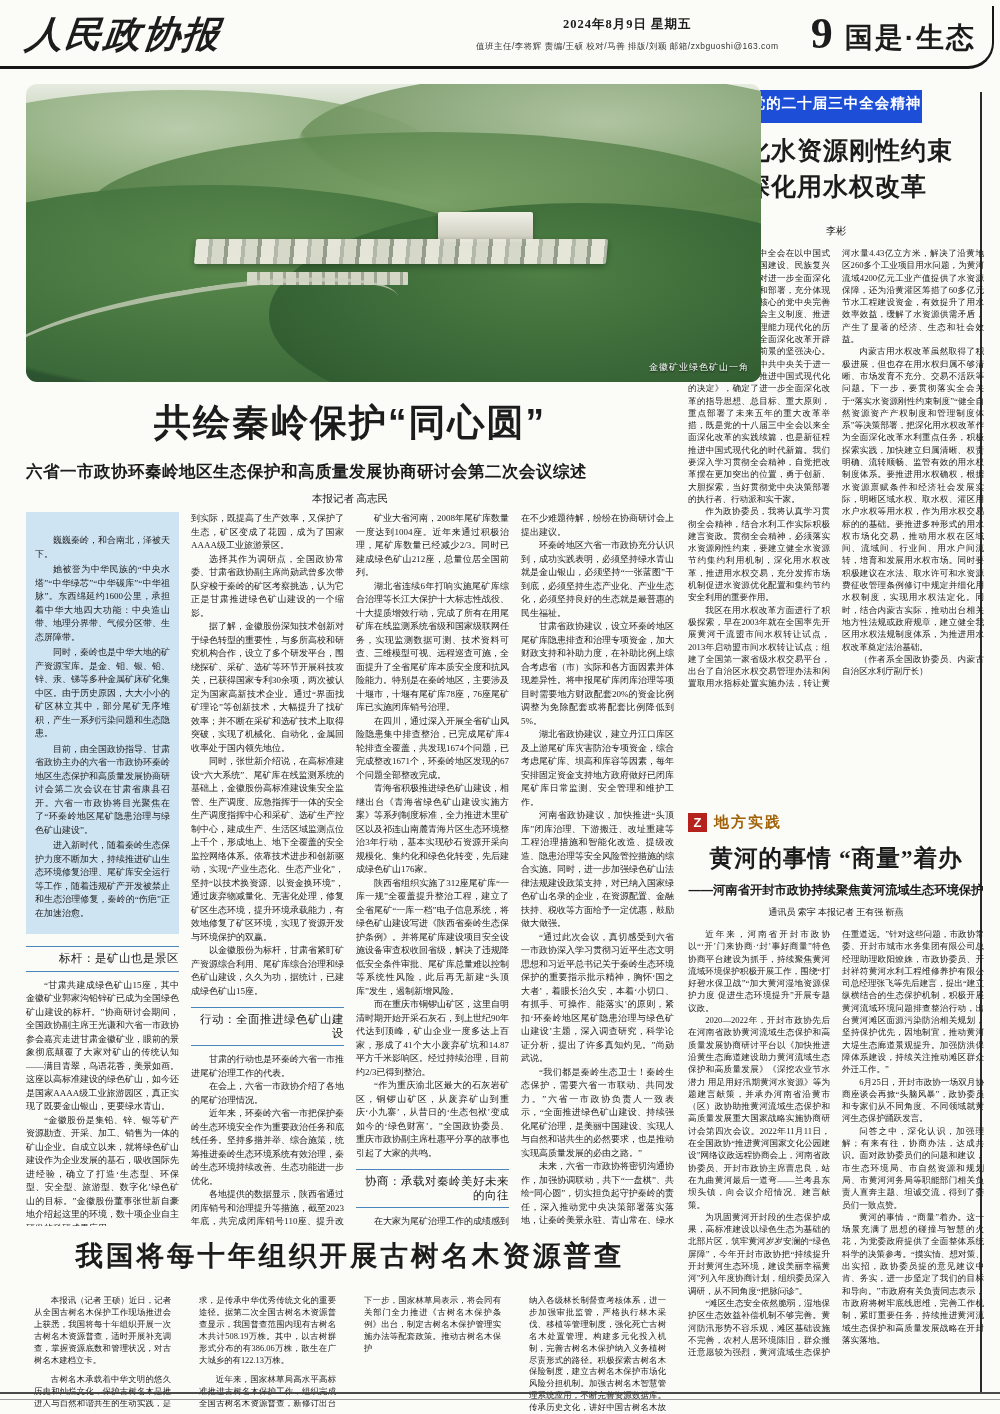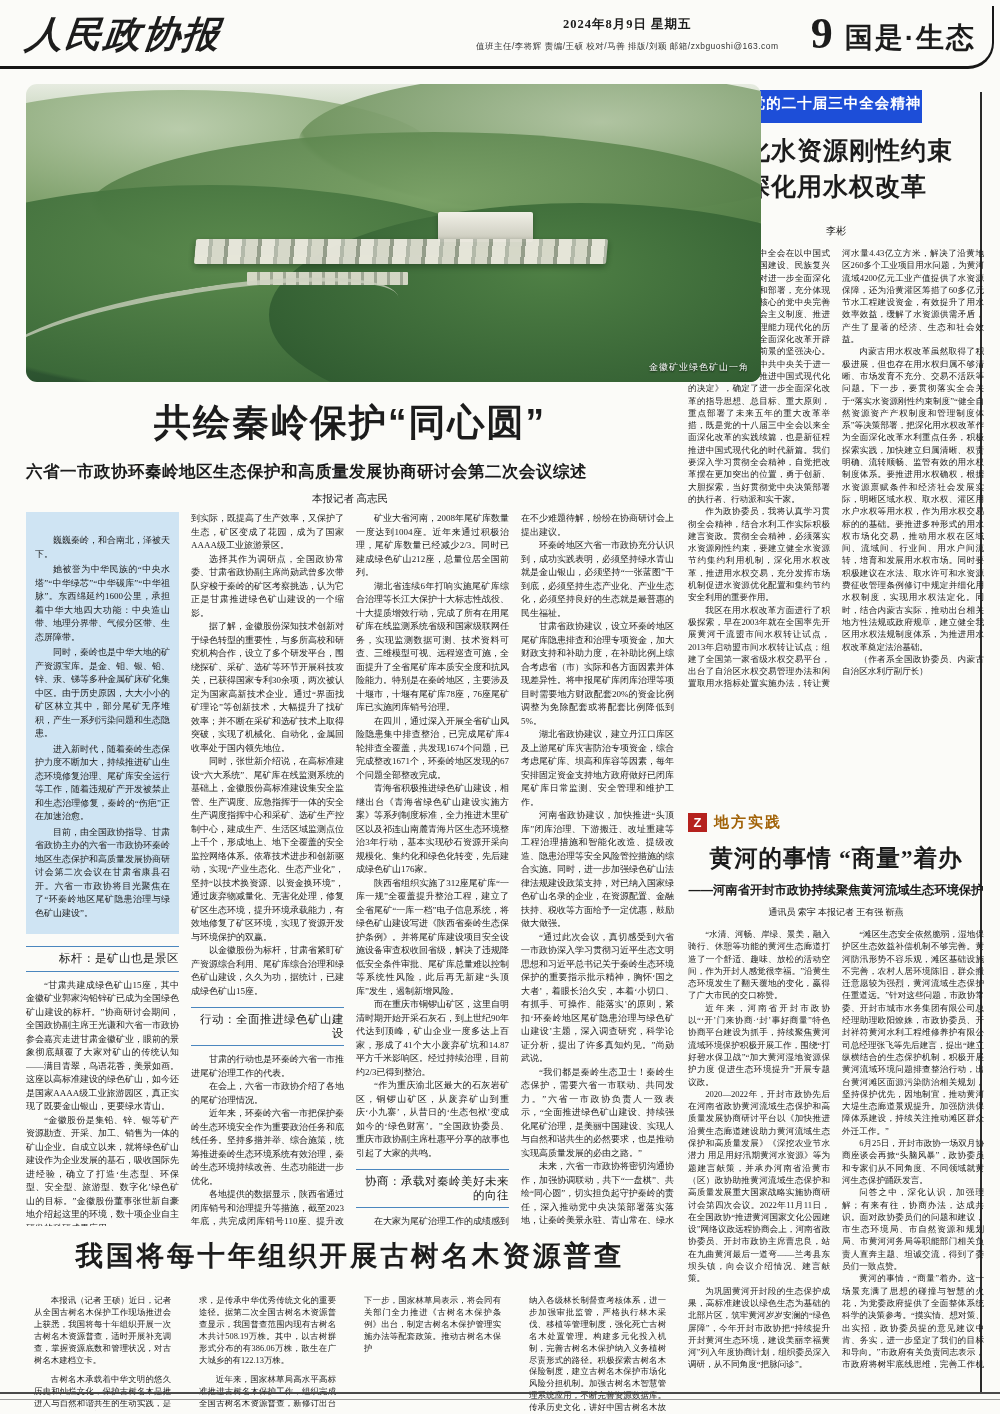--- a/index.html
+++ b/index.html
@@ -139,22 +139,22 @@
       <div class="main-headline">共绘秦岭保护“同心圆”</div>
       <div class="main-sub">六省一市政协环秦岭地区生态保护和高质量发展协商研讨会第二次会议综述</div>
       <div class="main-byline">本报记者  高志民</div>
 
       <div class="main-body">
         <div class="mcol">
           <div class="intro-box">
               <p>巍巍秦岭，和合南北，泽被天下。</p>
               <p>她被誉为中华民族的“中央水塔”“中华绿芯”“中华碳库”“中华祖脉”。东西绵延约1600公里，承担着中华大地四大功能：中央造山带、地理分界带、气候分区带、生态屏障带。</p>
               <p>同时，秦岭也是中华大地的矿产资源宝库。是金、钼、银、铅、锌、汞、锑等多种金属矿床矿化集中区。由于历史原因，大大小小的矿区林立其中，部分尾矿无序堆积，产生一系列污染问题和生态隐患。</p>
+              <p>目前，由全国政协指导、甘肃省政协主办的六省一市政协环秦岭地区生态保护和高质量发展协商研讨会第二次会议在甘肃省康县召开。六省一市政协将目光聚焦在了“环秦岭地区尾矿隐患治理与绿色矿山建设”。</p>
               <p>进入新时代，随着秦岭生态保护力度不断加大，持续推进矿山生态环境修复治理、尾矿库安全运行等工作，随着违规矿产开发被禁止和生态治理修复，秦岭的“伤疤”正在加速治愈。</p>
-              <p>目前，由全国政协指导、甘肃省政协主办的六省一市政协环秦岭地区生态保护和高质量发展协商研讨会第二次会议在甘肃省康县召开。六省一市政协将目光聚焦在了“环秦岭地区尾矿隐患治理与绿色矿山建设”。</p>
             </div>
           <div class="subhead">标杆：是矿山也是景区</div>
           <div>
               <p>“甘肃共建成绿色矿山15座，其中金徽矿业郭家沟铅锌矿已成为全国绿色矿山建设的标杆。”协商研讨会期间，全国政协副主席王光谦和六省一市政协参会嘉宾走进甘肃金徽矿业，眼前的景象彻底颠覆了大家对矿山的传统认知——满目青翠，鸟语花香，美景如画。这座以高标准建设的绿色矿山，如今还是国家AAAA级工业旅游园区，真正实现了既要金山银山，更要绿水青山。</p>
               <p>“金徽股份是集铅、锌、银等矿产资源勘查、开采、加工、销售为一体的矿山企业。自成立以来，就将绿色矿山建设作为企业发展的基石，吸收国际先进经验，确立了打造‘生态型、环保型、安全型、旅游型、数字化’绿色矿山的目标。”金徽股份董事张世新自豪地介绍起这里的环境，数十项企业自主研发的科研成果应用</p>
             </div>
         </div>
         <div class="mcol">
           <div class="cont">
               <p>到实际，既提高了生产效率，又保护了生态，矿区变成了花园，成为了国家AAAA级工业旅游景区。</p>
@@ -239,21 +239,20 @@
         </div>
 
       <div class="tag-row">
         <div class="tag-z">Z</div>
         <div class="tag-label">地方实践</div>
       </div>
       <div class="lh-head">黄河的事情 “商量”着办</div>
       <div class="lh-sub">——河南省开封市政协持续聚焦黄河流域生态环境保护</div>
       <div class="lh-byline">通讯员 索宇  本报记者 王有强  靳燕</div>
       <div class="two-col lh-body">
-          <p>“水清、河畅、岸绿、景美，融入骑行、休憩等功能的黄河生态廊道打造了一个舒适、趣味、放松的活动空间，作为开封人感觉很幸福。”沿黄生态环境发生了翻天覆地的变化，赢得了广大市民的交口称赞。</p>
           <p>近年来，河南省开封市政协以“‘开’门来协商·‘封’事好商量”特色协商平台建设为抓手，持续聚焦黄河流域环境保护积极开展工作，围绕“打好碧水保卫战”“加大黄河湿地资源保护力度 促进生态环境提升”开展专题议政。</p>
           <p>2020—2022年，开封市政协先后在河南省政协黄河流域生态保护和高质量发展协商研讨平台以《加快推进沿黄生态廊道建设助力黄河流域生态保护和高质量发展》《深挖农业节水潜力 用足用好汛期黄河水资源》等为题建言献策，并承办河南省沿黄市（区）政协助推黄河流域生态保护和高质量发展重大国家战略实施协商研讨会第四次会议。2022年11月11日，在全国政协“推进黄河国家文化公园建设”网络议政远程协商会上，河南省政协委员、开封市政协主席曹忠良，站在九曲黄河最后一道弯——兰考县东坝头镇，向会议介绍情况、建言献策。</p>
           <p>为巩固黄河开封段的生态保护成果，高标准建设以绿色生态为基础的北部片区，筑牢黄河岁岁安澜的“绿色屏障”，今年开封市政协把“持续提升开封黄河生态环境，建设美丽幸福黄河”列入年度协商计划，组织委员深入调研，从不同角度“把脉问诊”。</p>
           <p>“滩区生态安全依然脆弱，湿地保护区生态效益补偿机制不够完善。黄河防汛形势不容乐观，滩区基础设施不完善，农村人居环境陈旧，群众搬迁意愿较为强烈，黄河流域生态保护任重道远。”针对这些问题，市政协常委、开封市城市水务集团有限公司总经理助理欧阳燎姝，市政协委员、开封祥符黄河水利工程维修养护有限公司总经理张飞等先后建言，提出“建立纵横结合的生态保护机制，积极开展黄河流域环境问题排查整治行动，出台黄河滩区面源污染防治相关规划，坚持保护优先，因地制宜，推动黄河大堤生态廊道景观提升。加强防洪保障体系建设，持续关注推动滩区群众外迁工作。”</p>
           <p>6月25日，开封市政协一场双月协商座谈会再掀“头脑风暴”，政协委员和专家们从不同角度、不同领域就黄河生态保护踊跃发言。</p>
           <p>问答之中，深化认识，加强理解；有来有往，协商办法，达成共识。面对政协委员们的问题和建议，市生态环境局、市自然资源和规划局、市黄河河务局等职能部门相关负责人直奔主题、坦诚交流，得到了委员们一致点赞。</p>
           <p>黄河的事情，“商量”着办。这一场景充满了思想的碰撞与智慧的火花，为党委政府提供了全面整体系统科学的决策参考。“摸实情、想对策、出实招，政协委员提的意见建议中肯、务实，进一步坚定了我们的目标和导向。”市政府有关负责同志表示，市政府将树牢底线思维，完善工作机制，紧盯重要任务，持续推进黄河流域生态保护和高质量发展战略在开封落实落地。</p>
         </div>
     </div>
   </div>

